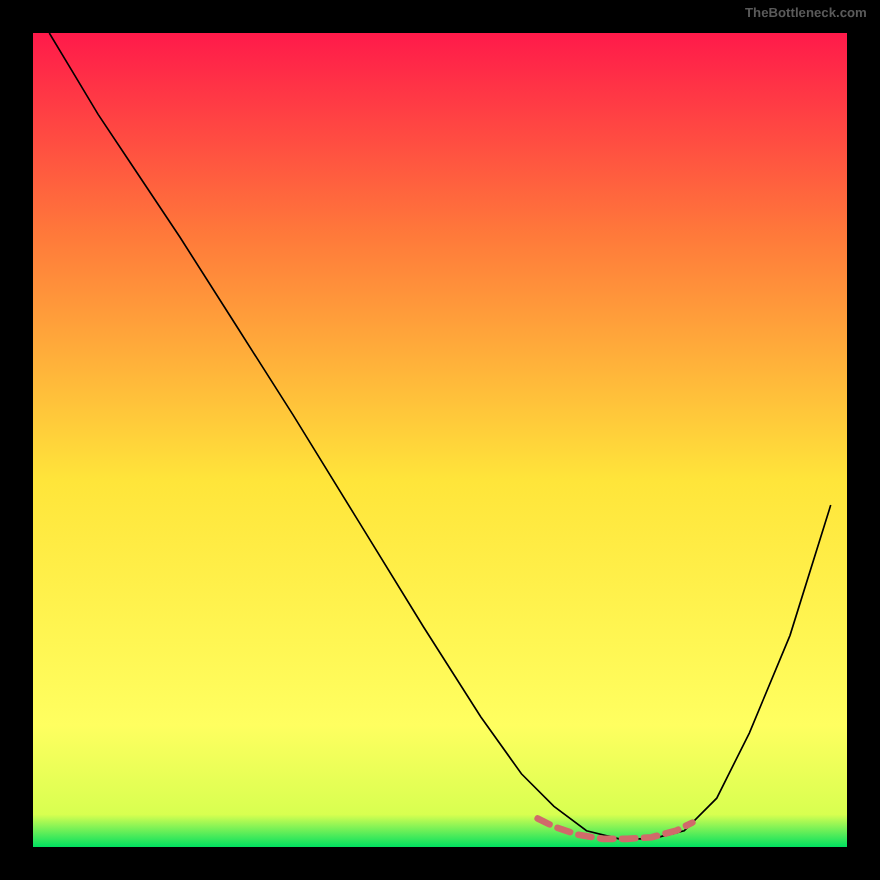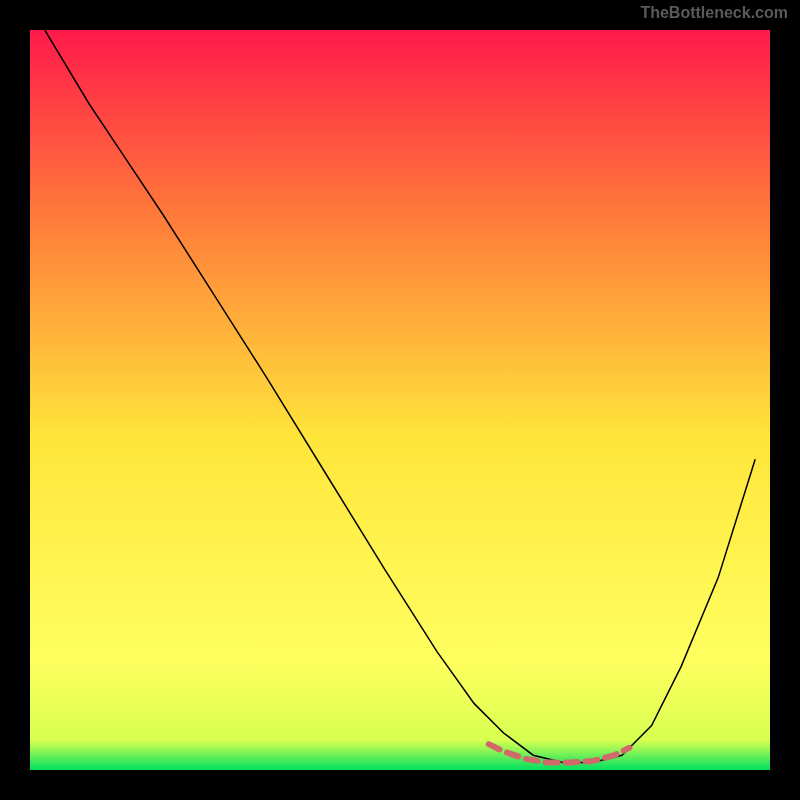--- a/index.html
+++ b/index.html
@@ -9,21 +9,21 @@
     height: 800px;
     background: #000;
     position: relative;
     font-family: Arial, sans-serif;
   }
   .watermark {
     position: absolute;
     top: 4px;
     right: 12px;
     color: #5a5a5a;
-    font-size: 16px;
+    font-size: 12px;
     font-weight: bold;
     z-index: 10;
   }
   .plot-area {
     position: absolute;
     left: 30px;
     top: 30px;
     width: 740px;
     height: 740px;
   }

